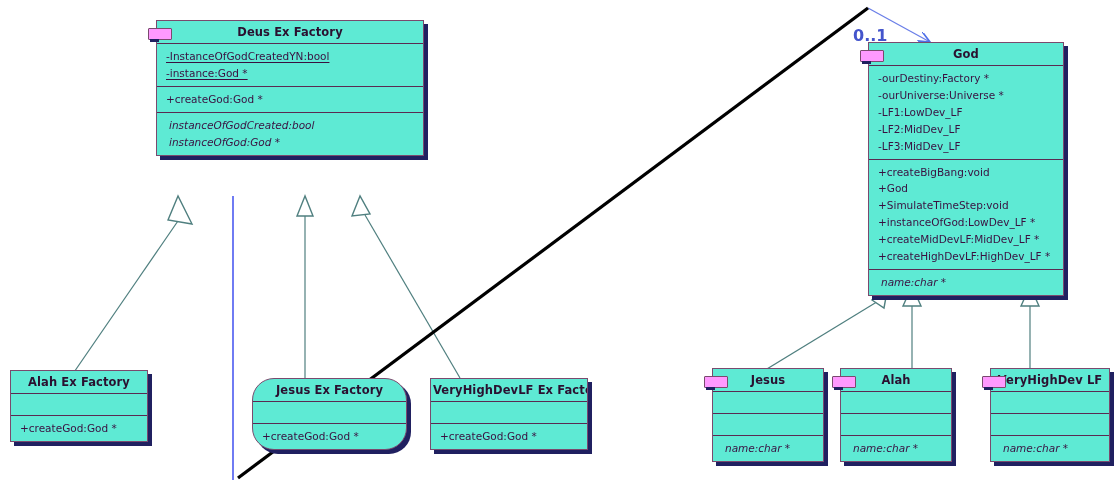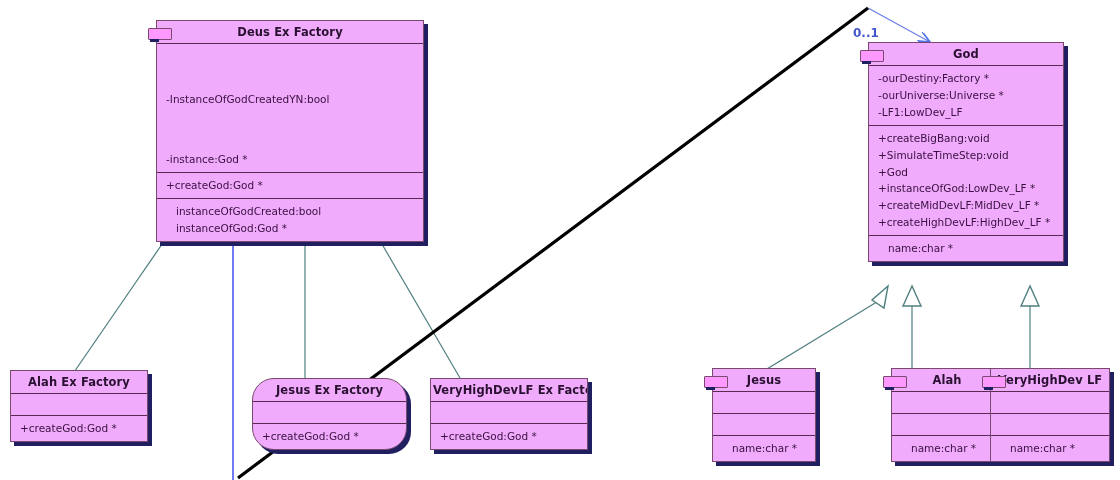--- a/index.html
+++ b/index.html
@@ -20,21 +20,21 @@
     left: 0; top: 0;
     width: 1120px;
     height: 480px;
     pointer-events: none;
   }
 
   
   .uml-class {
     position: absolute;
     box-sizing: border-box;
-    background: #f0abfc;
+    background: #5eead4;
     border: 1.6px solid #7a4a6e;
     box-shadow: 4px 4px 0 0 #202060;
     z-index: 5;
   }
   .uml-title {
     text-align: center;
     font-weight: bold;
     font-size: 11.5px;
     color: #2a1030;
     padding: 4px 2px 4px 2px;
@@ -50,25 +50,26 @@
     min-height: 13px;
   }
   .member {
     font-size: 10.5px;
     color: #3a1040;
     padding: 1px 6px 1px 9px;
     white-space: nowrap;
     line-height: 1.42;
   }
   .member.static {
+    text-decoration: underline;
     text-underline-offset: 2px;
-    margin-top: 43px;
   }
   .member.indent {
-    padding-left: 19px;
+    padding-left: 12px;
+    font-style: italic;
   }
 
   
   .class-tab {
     position: absolute;
     left: -9px;
     top: 7px;
     width: 22px;
     height: 10px;
     background: #ff99ff;
@@ -81,21 +82,21 @@
     position: absolute;
     left: 1px;
     top: 10px;
     width: 9px;
     height: 3px;
     background: #202060;
   }
 
   .mult-label {
     position: absolute;
-    font-size: 12px;
+    font-size: 16px;
     font-weight: bold;
     color: #4455cc;
     z-index: 7;
   }
 </style>
 </head>
 <body>
 
 <div id="canvas">
 
@@ -167,25 +168,27 @@
     </div>
   </div>
 
   <div class="uml-class" style="left:868px; top:42px; width:196px;">
     <div class="class-tab"></div>
     <div class="uml-title">God</div>
     <div class="compartment">
       <div class="member">-ourDestiny:Factory *</div>
       <div class="member">-ourUniverse:Universe *</div>
       <div class="member">-LF1:LowDev_LF</div>
+      <div class="member">-LF2:MidDev_LF</div>
+      <div class="member">-LF3:MidDev_LF</div>
     </div>
     <div class="compartment">
       <div class="member">+createBigBang:void</div>
+      <div class="member">+God</div>
       <div class="member">+SimulateTimeStep:void</div>
-      <div class="member">+God</div>
       <div class="member">+instanceOfGod:LowDev_LF *</div>
       <div class="member">+createMidDevLF:MidDev_LF *</div>
       <div class="member">+createHighDevLF:HighDev_LF *</div>
     </div>
     <div class="compartment">
       <div class="member indent">name:char *</div>
     </div>
   </div>
 
   <div class="uml-class" style="left:10px; top:370px; width:138px;">
@@ -205,31 +208,31 @@
   </div>
 
   <div class="uml-class" style="left:430px; top:378px; width:158px;">
     <div class="uml-title">VeryHighDevLF Ex Factory</div>
     <div class="compartment empty"></div>
     <div class="compartment">
       <div class="member">+createGod:God *</div>
     </div>
   </div>
 
-  <div class="uml-class" style="left:712px; top:368px; width:104px;">
+  <div class="uml-class" style="left:712px; top:368px; width:112px;">
     <div class="class-tab"></div>
     <div class="uml-title">Jesus</div>
     <div class="compartment empty"></div>
     <div class="compartment empty"></div>
     <div class="compartment">
       <div class="member indent">name:char *</div>
     </div>
   </div>
 
-  <div class="uml-class" style="left:891px; top:368px; width:112px;">
+  <div class="uml-class" style="left:840px; top:368px; width:112px;">
     <div class="class-tab"></div>
     <div class="uml-title">Alah</div>
     <div class="compartment empty"></div>
     <div class="compartment empty"></div>
     <div class="compartment">
       <div class="member indent">name:char *</div>
     </div>
   </div>
 
   <div class="uml-class" style="left:990px; top:368px; width:120px;">

